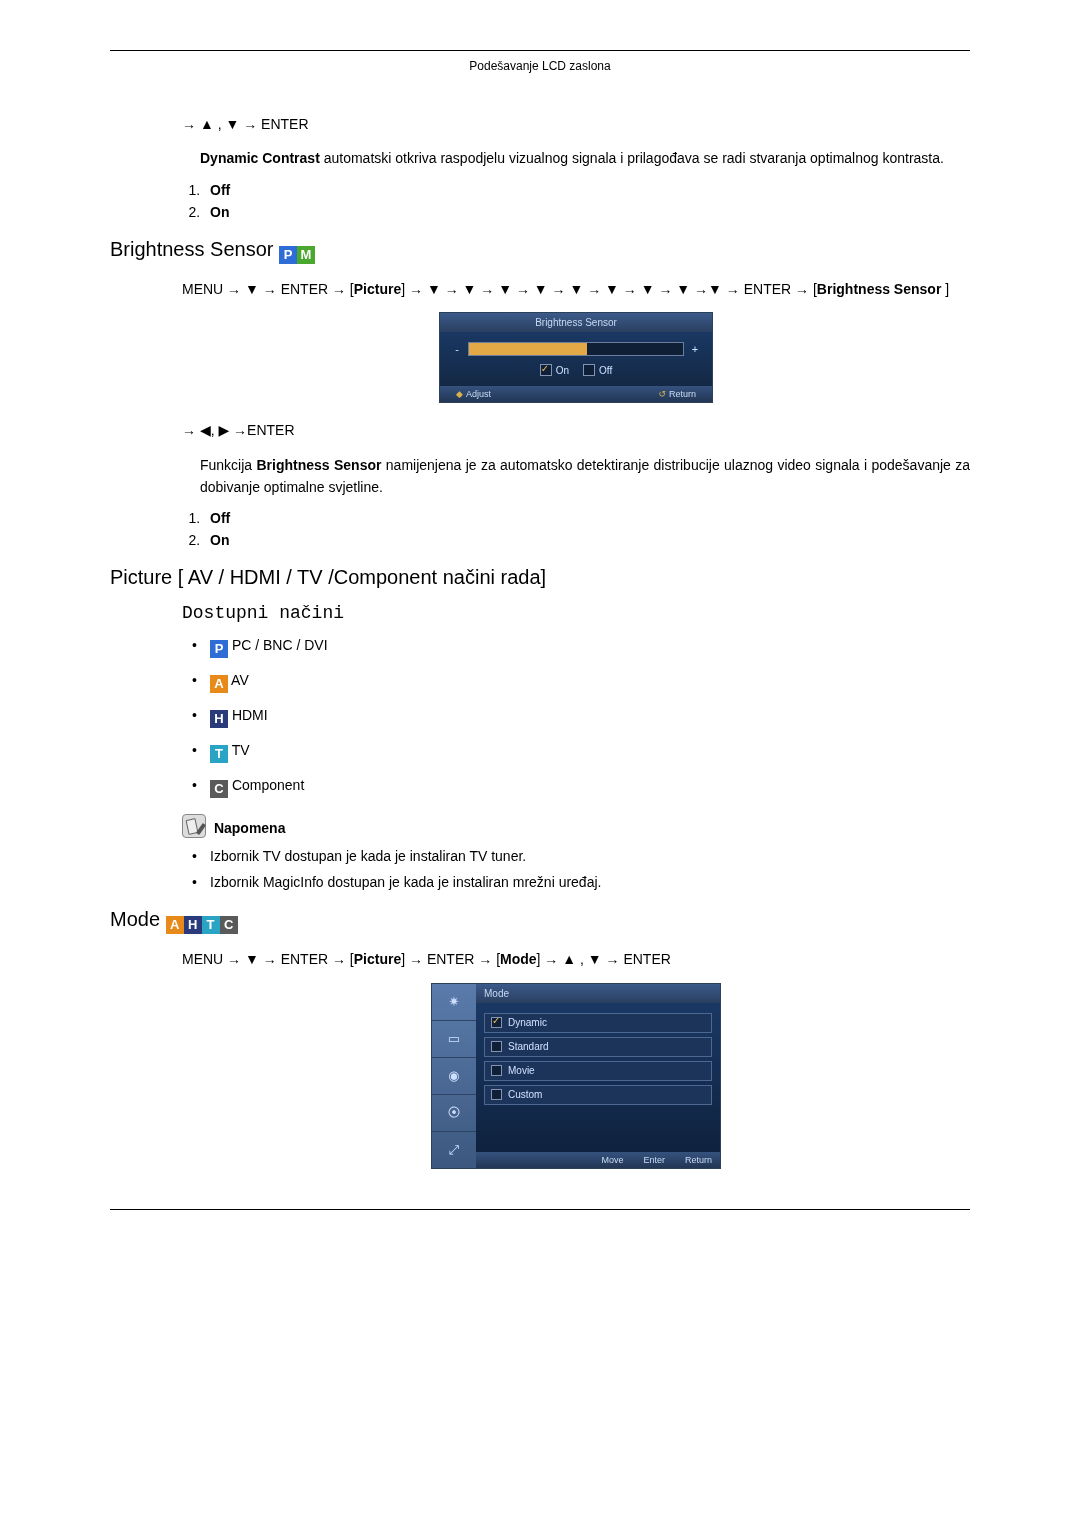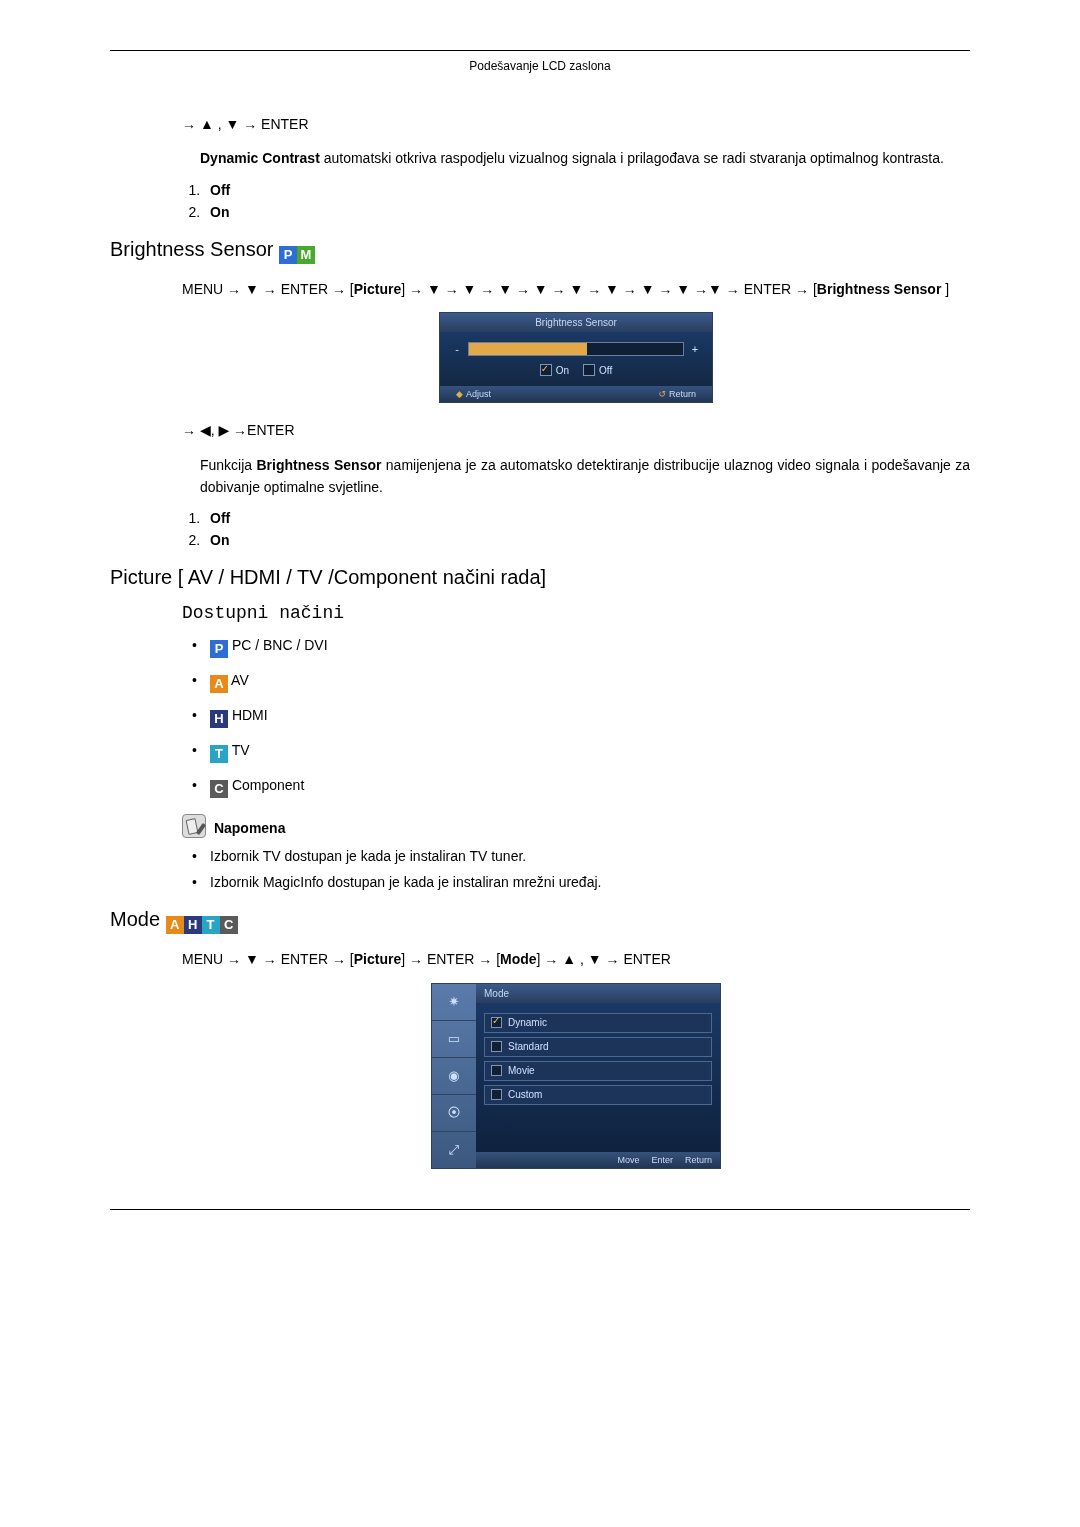--- a/index.html
+++ b/index.html
@@ -275,21 +275,21 @@
   }
   .osd2-item.selected .sel::after {
     content: "✓";
     color: #e9c05a;
     position: absolute;
     left: 0; top: -3px;
     font-size: 10px;
   }
   .osd2-footer {
     display: flex;
-    gap: 12px;
+    gap: 20px;
     justify-content: flex-end;
     background: linear-gradient(#35527e, #223655);
     color: #cbdcf5;
     font-size: 9px;
     padding: 3px 8px;
   }
   .footer-hr {
     border: none;
     border-top: 1px solid #000;
     margin: 40px 0 0 0;

